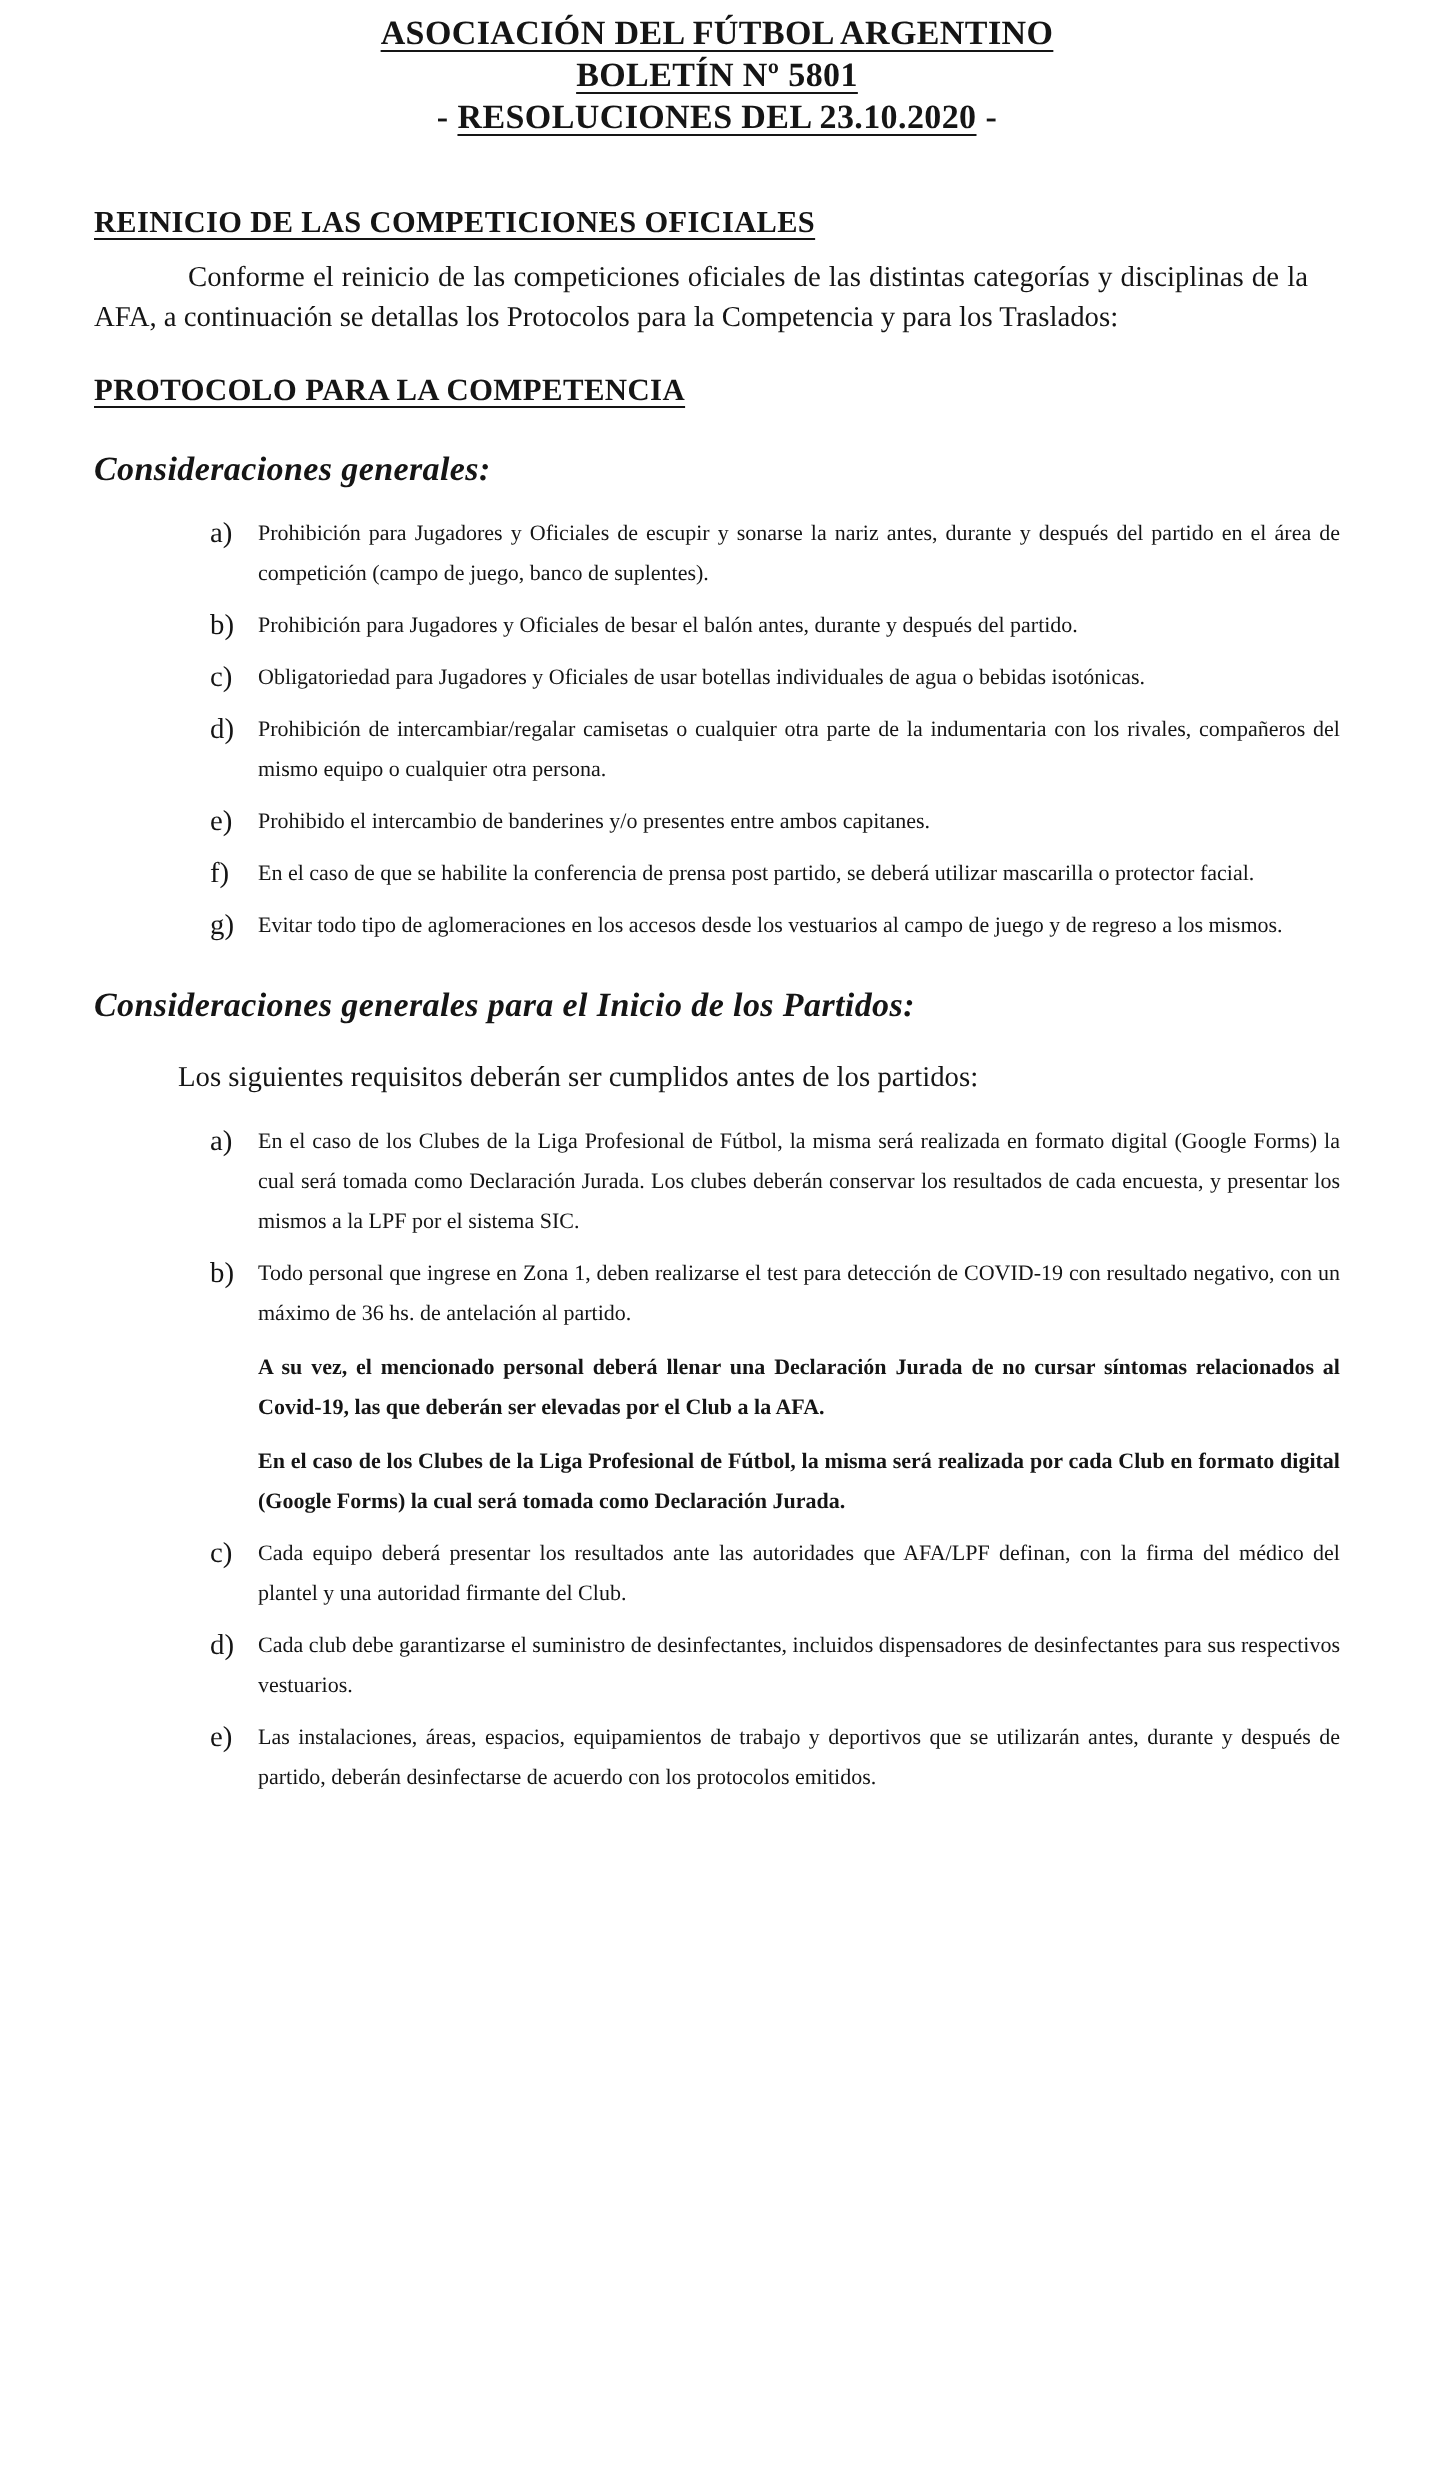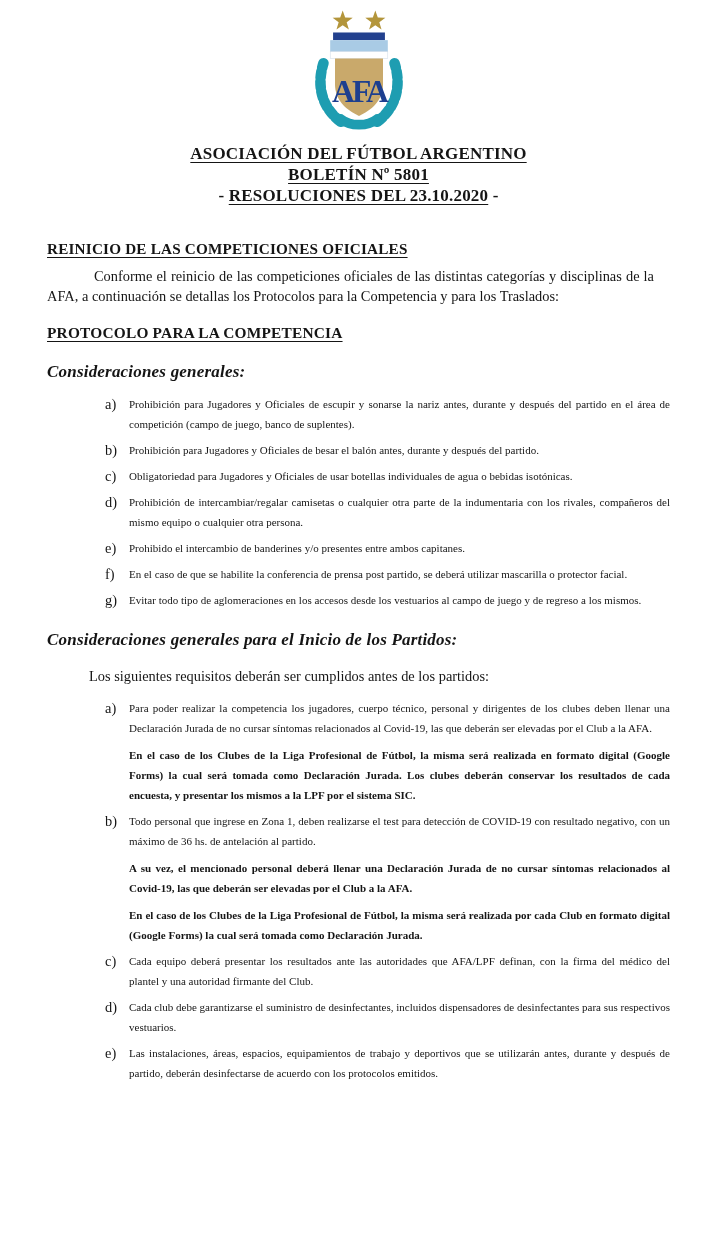--- a/index.html
+++ b/index.html
@@ -46,39 +46,20 @@
   .li-body{flex:1; min-width:0;}
   .li-para{font-size:11px; line-height:20px; text-align:justify;}
   .li-para + .li-para{margin-top:7px;font-weight:bold;}
   svg text{font-family:"Liberation Serif", serif;}
 </style>
 </head>
 <body>
 
 <div class="page">
 
-  <div class="logo-wrap">
-    <svg width="96" height="124" viewBox="0 0 100 126">
-
-      <path transform="translate(33,14)" d="M0,-11 L2.59,-3.56 L10.46,-3.4 L4.18,1.36 L6.47,8.9 L0,4.4 L-6.47,8.9 L-4.18,1.36 L-10.46,-3.4 L-2.59,-3.56 Z" fill="#b3953b"></path>
-      <path transform="translate(67,14)" d="M0,-11 L2.59,-3.56 L10.46,-3.4 L4.18,1.36 L6.47,8.9 L0,4.4 L-6.47,8.9 L-4.18,1.36 L-10.46,-3.4 L-2.59,-3.56 Z" fill="#b3953b"></path>
-
-      <path fill="none" stroke-width="11" stroke-dasharray="7 3.5" stroke-linecap="round" d="M31,119 C10,103 6,80 13,58" stroke="#1e9db1"></path>
-      <path fill="none" stroke-width="11" stroke-dasharray="7 3.5" stroke-linecap="round" d="M69,119 C90,103 94,80 87,58" stroke="#1e9db1"></path>
-      <path fill="none" stroke-width="10" stroke-linecap="round" d="M31,116 C41,124 59,124 69,116" stroke="#1e9db1"></path>
-
-      <rect x="23" y="26" width="54" height="8" fill="#23418e"></rect>
-      <rect x="20" y="34" width="60" height="12" fill="#a9cbe5"></rect>
-      <rect x="20" y="46" width="60" height="7" stroke="#c8d6e4" stroke-width="0.5" fill="#ffffff"></rect>
-
-      <path d="M25,53 L75,53 L75,80 C75,97 63,107 50,113 C37,107 25,97 25,80 Z" fill="#c9a96b"></path>
-
-      <text x="50" y="98" text-anchor="middle" font-size="33" font-weight="bold" letter-spacing="-3" fill="#1d3f8f">AFA</text>
-    </svg>
-  </div>
 
   <div class="hdr"><span class="u">ASOCIACIÓN DEL FÚTBOL ARGENTINO</span></div>
   <div class="hdr"><span class="u">BOLETÍN Nº 5801</span></div>
   <div class="hdr"><span>-</span> <span class="u">RESOLUCIONES DEL 23.10.2020</span> <span>-</span></div>
 
   <div class="sec-heading">REINICIO DE LAS COMPETICIONES OFICIALES</div>
   <div class="para">Conforme el reinicio de las competiciones oficiales de las distintas categorías y disciplinas de la AFA, a continuación se detallas los Protocolos para la Competencia y para los Traslados:</div>
 
   <div class="center-heading">PROTOCOLO PARA LA COMPETENCIA</div>
 
@@ -127,21 +108,20 @@
         </div>
       </div>
     </div>
 
   <div class="italic-heading">Consideraciones generales para el Inicio de los Partidos:</div>
   <div class="intro2">Los siguientes requisitos deberán ser cumplidos antes de los partidos:</div>
   <div class="list">
       <div class="list-item">
         <span class="li-label">a)</span>
         <div class="li-body">
-          <div class="li-para">Para poder realizar la competencia los jugadores, cuerpo técnico, personal y dirigentes de los clubes deben llenar una Declaración Jurada de no cursar síntomas relacionados al Covid-19, las que deberán ser elevadas por el Club a la AFA.</div>
           <div class="li-para">En el caso de los Clubes de la Liga Profesional de Fútbol, la misma será realizada en formato digital (Google Forms) la cual será tomada como Declaración Jurada. Los clubes deberán conservar los resultados de cada encuesta, y presentar los mismos a la LPF por el sistema SIC.</div>
         </div>
       </div>
       <div class="list-item">
         <span class="li-label">b)</span>
         <div class="li-body">
           <div class="li-para">Todo personal que ingrese en Zona 1, deben realizarse el test para detección de COVID-19 con resultado negativo, con un máximo de 36 hs. de antelación al partido.</div>
           <div class="li-para">A su vez, el mencionado personal deberá llenar una Declaración Jurada de no cursar síntomas relacionados al Covid-19, las que deberán ser elevadas por el Club a la AFA.</div>
           <div class="li-para">En el caso de los Clubes de la Liga Profesional de Fútbol, la misma será realizada por cada Club en formato digital (Google Forms) la cual será tomada como Declaración Jurada.</div>
         </div>

